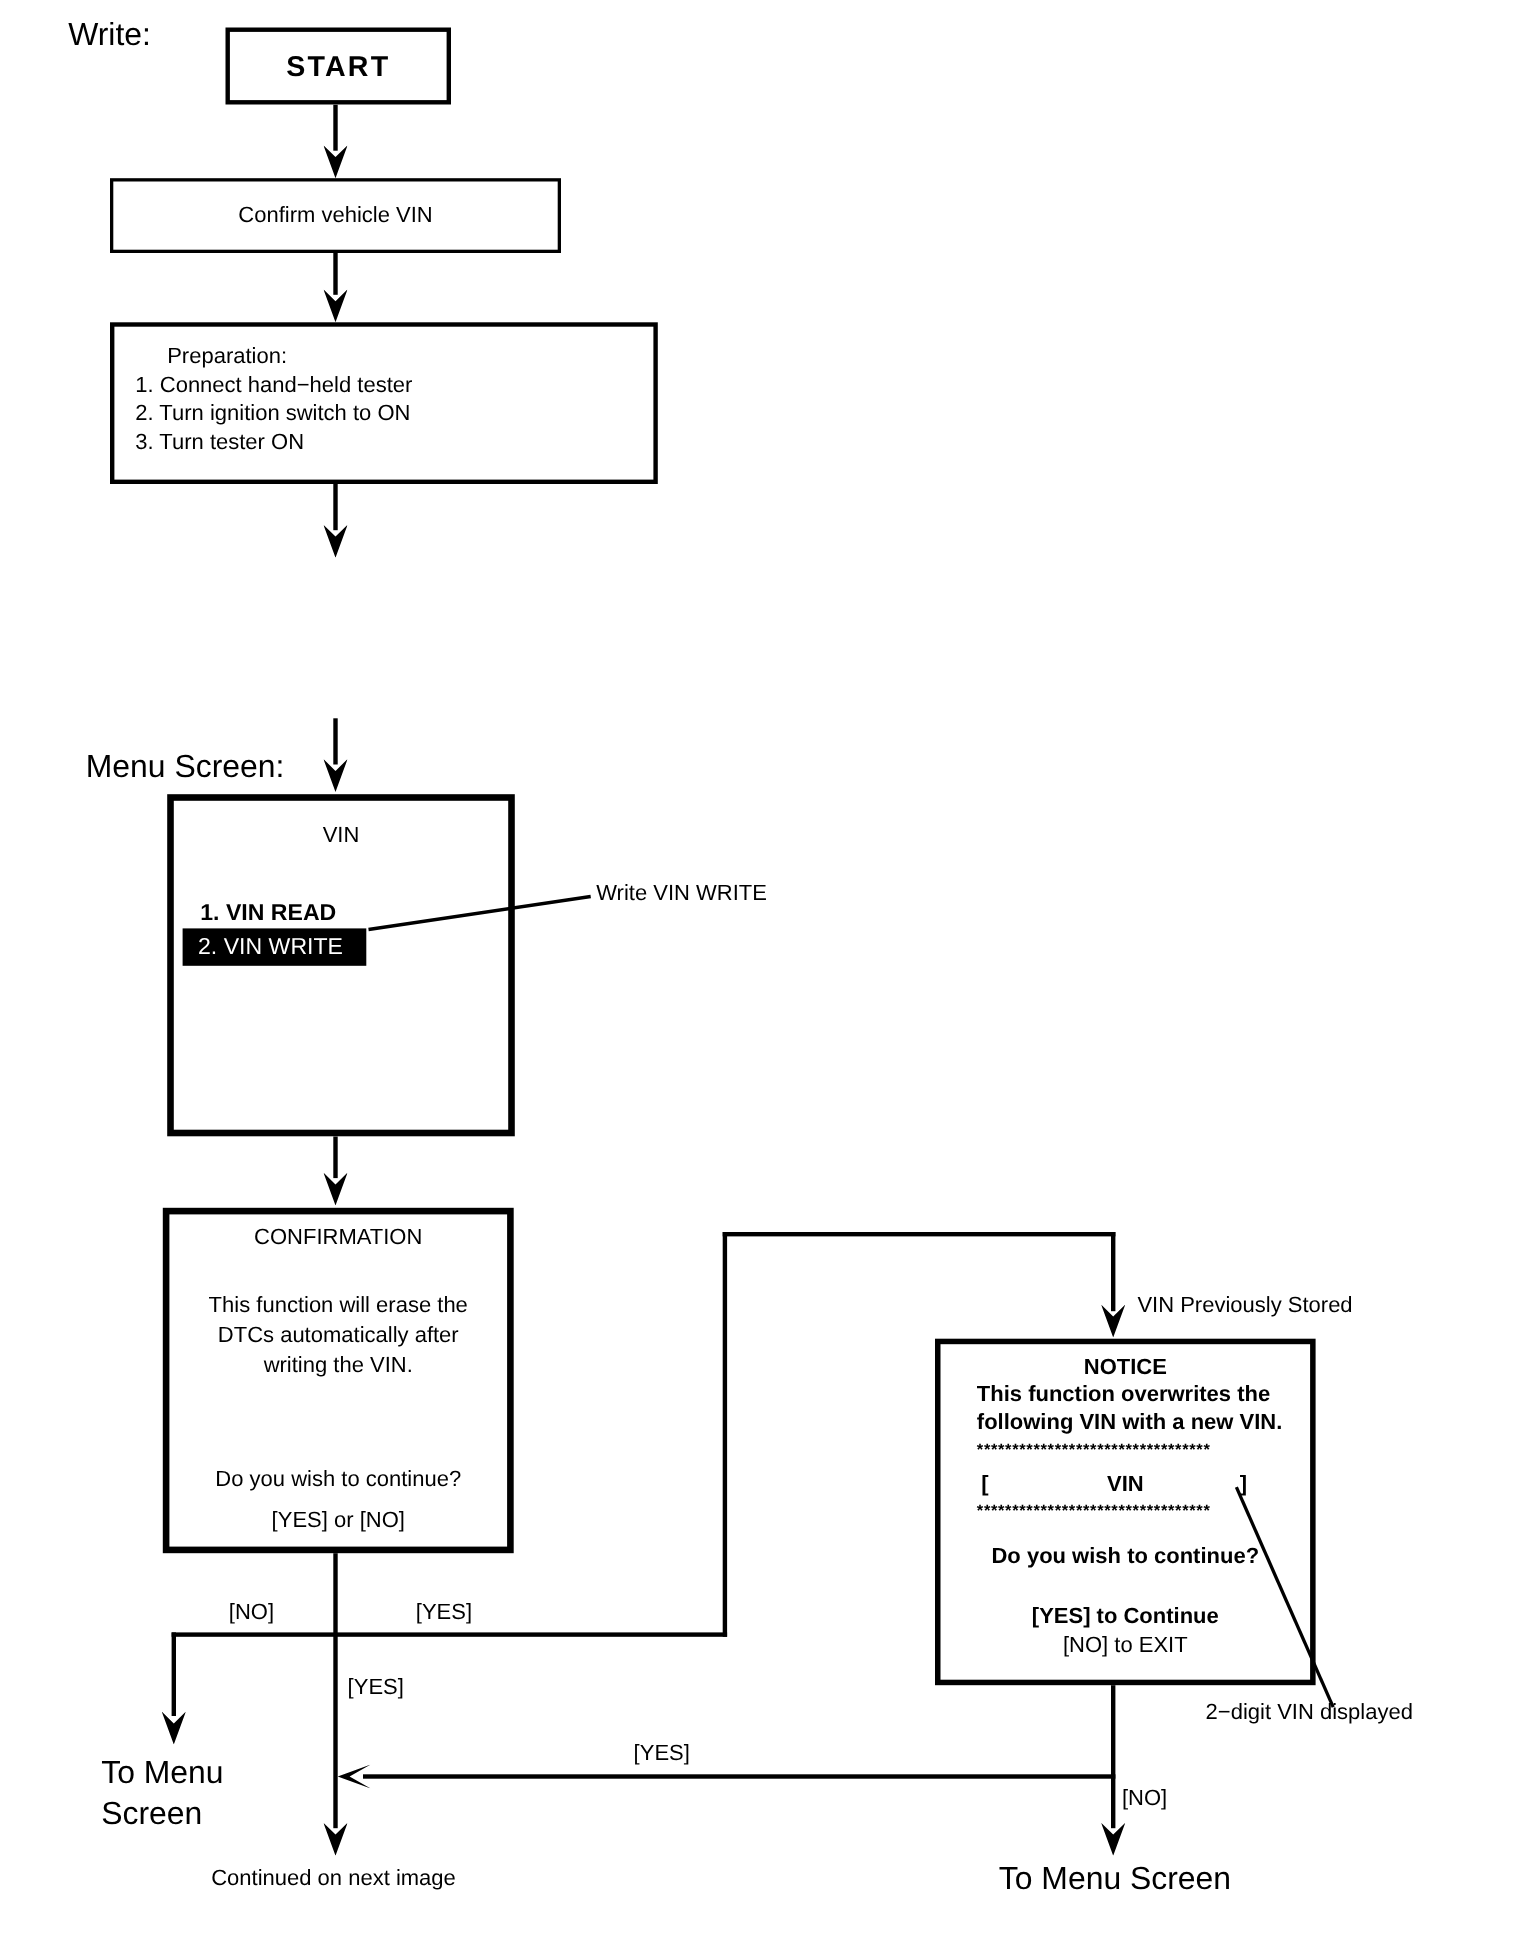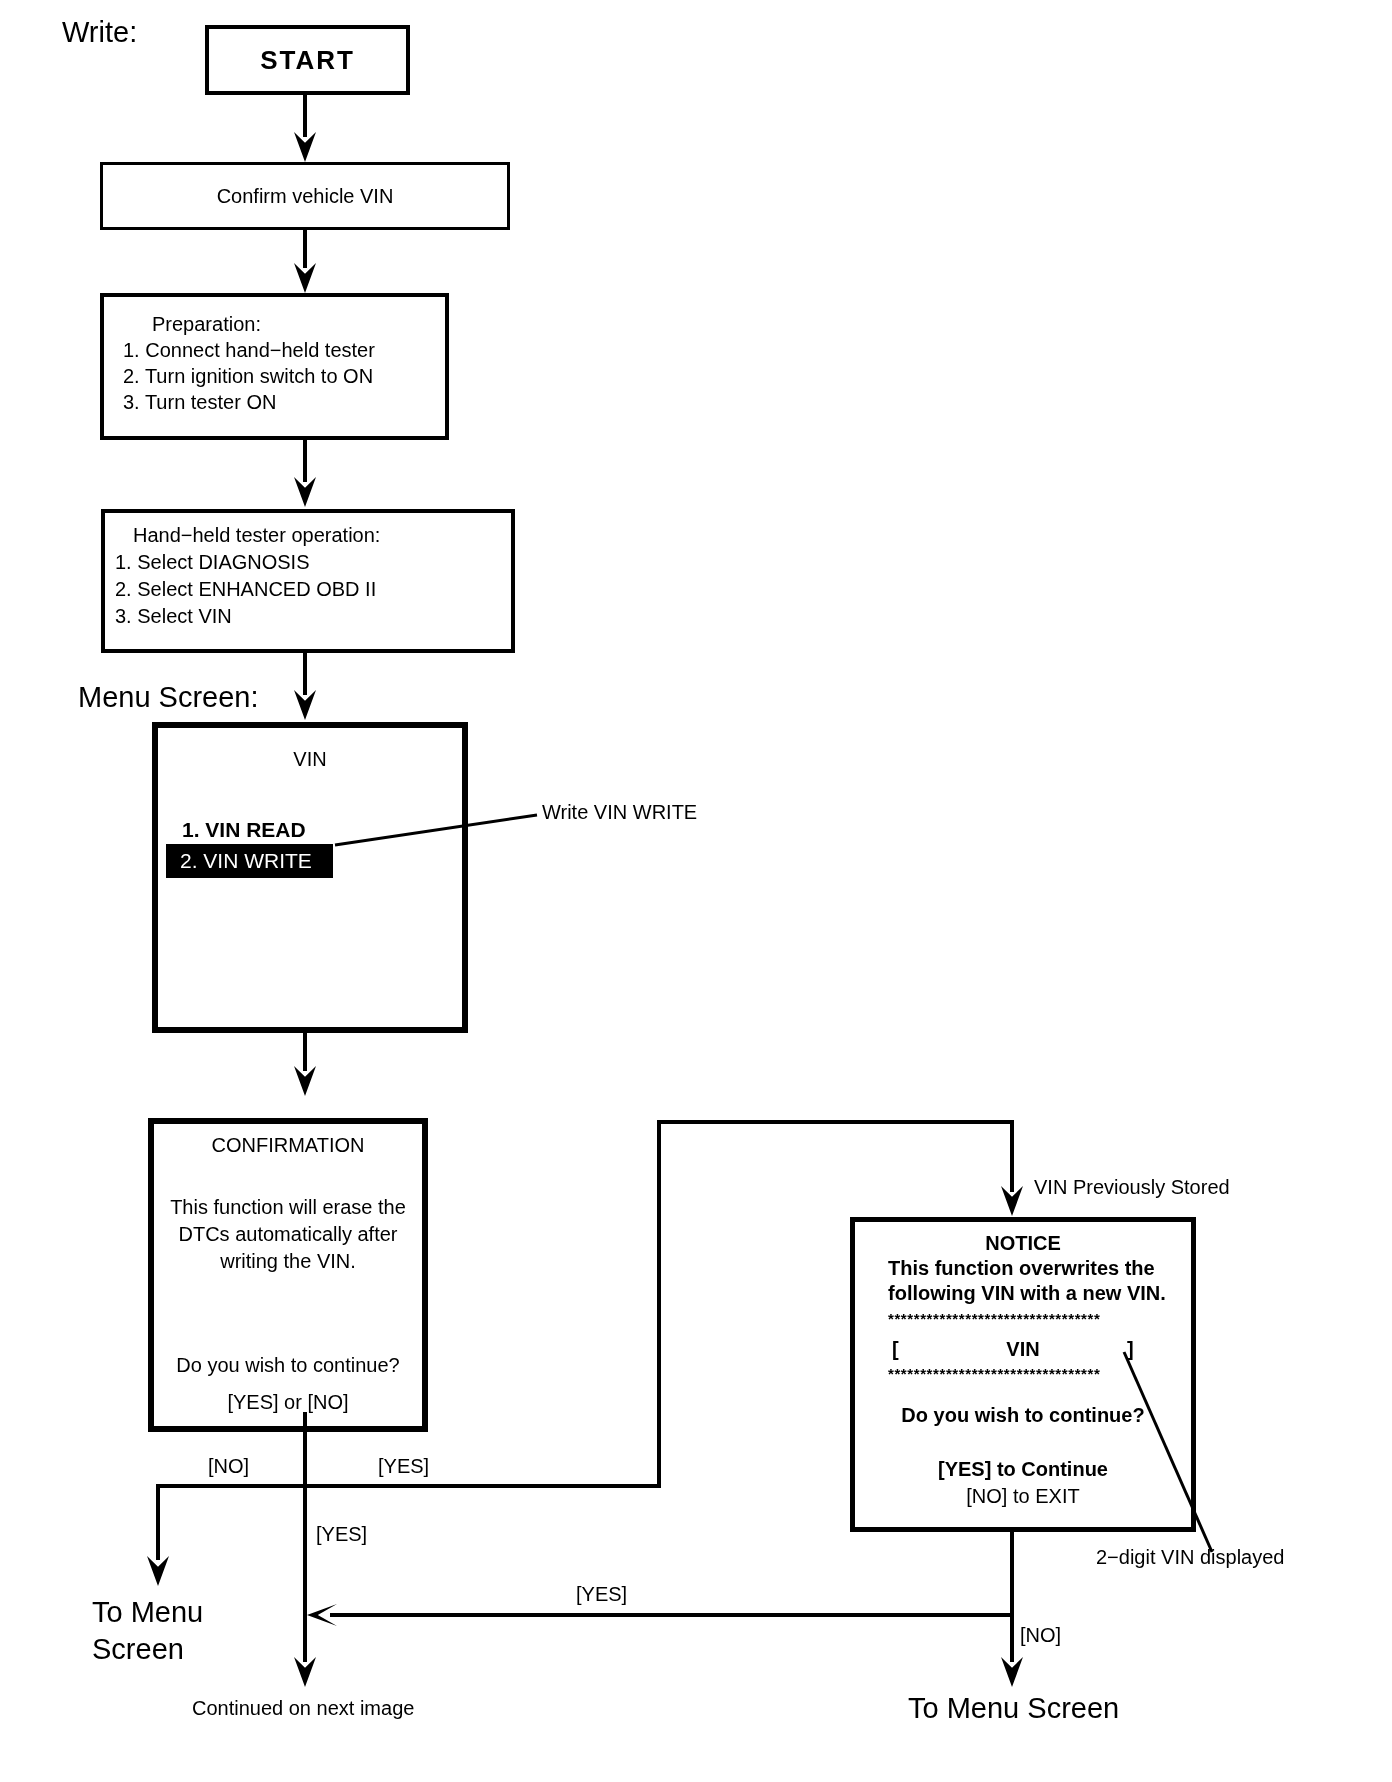--- a/index.html
+++ b/index.html
@@ -27,36 +27,36 @@
   #to-menu-line1      { left:92px;  top:1596px; }
   #to-menu-line2      { left:92px;  top:1633px; }
   #to-menu-screen     { left:908px; top:1692px; }
   #continued-label    { left:192px; top:1697px; }
 
   
   #start-box   { left:205px; top:25px;  width:205px; height:70px; }
   #start-box .inner { line-height:62px; font-size:26px; letter-spacing:2px; }
   #confirm-box { left:100px; top:162px; width:410px; height:68px; border-width:3px; }
   #confirm-box .inner { line-height:62px; }
-  #prep-box    { left:100px; top:293px; width:349px; height:147px; }
+  #prep-box    { left:100px; top:293px; width:498px; height:147px; }
   #tester-box  { left:101px; top:509px; width:414px; height:144px; }
   .list-block  { position:absolute; font-size:20px; line-height:26px; }
   #prep-box .list-block   { left:19px; top:14px; }
   #prep-box .block-title  { margin-left:29px; }
   #tester-box .list-block { left:10px; top:9px; line-height:27px; }
   #tester-box .block-title{ margin-left:18px; }
 
   #vin-menu-box { left:152px; top:722px; width:316px; height:311px; border-width:6px; }
   #vin-menu-title { position:absolute; left:0; right:0; top:20px; text-align:center; font-size:20px; }
   #vin-item-read  { position:absolute; left:24px; top:90px; font-size:21px; font-weight:bold; }
   #vin-item-write { position:absolute; left:8px; top:116px; width:167px; height:34px;
                     background:#000; color:#fff; font-size:21px; line-height:33px; padding-left:14px;
                     box-sizing:border-box; }
 
-  #confirmation-box { left:148px; top:1098px; width:280px; height:314px; border-width:6px;margin-top:20px; }
+  #confirmation-box { left:148px; top:1098px; width:319px; height:314px; border-width:6px; }
   #confirmation-box .c-title { position:absolute; left:0; right:0; top:10px; text-align:center; font-size:20px; }
   #confirmation-body { position:absolute; left:0; right:0; top:70px; text-align:center;
                        font-size:20px; line-height:27px; }
   #confirmation-question { position:absolute; left:0; right:0; top:230px; text-align:center; font-size:20px; }
   #confirmation-options  { position:absolute; left:0; right:0; top:267px; text-align:center; font-size:20px; }
 
   #notice-box { left:850px; top:1217px; width:346px; height:315px; border-width:5px; }
   #notice-box .c-title { position:absolute; left:0; right:0; top:10px; text-align:center;
                          font-size:20px; font-weight:bold; }
   #notice-body { position:absolute; left:33px; top:34px; font-size:20px; font-weight:bold; line-height:25px; }
@@ -139,28 +139,20 @@
 
   <div class="box" id="prep-box">
     <div class="list-block">
       <div class="block-title">Preparation:</div>
       <div>1. Connect hand−held tester</div>
       <div>2. Turn ignition switch to ON</div>
       <div>3. Turn tester ON</div>
     </div>
   </div>
 
-  <div class="box" id="tester-box">
-    <div class="list-block">
-      <div class="block-title">Hand−held tester operation:</div>
-      <div>1. Select DIAGNOSIS</div>
-      <div>2. Select ENHANCED OBD II</div>
-      <div>3. Select VIN</div>
-    </div>
-  </div>
 
   <div class="box" id="vin-menu-box">
     <div id="vin-menu-title">VIN</div>
     <div id="vin-item-read">1. VIN READ</div>
     <div id="vin-item-write">2. VIN WRITE</div>
   </div>
 
   <div class="box" id="confirmation-box">
     <div class="c-title">CONFIRMATION</div>
     <div id="confirmation-body">

